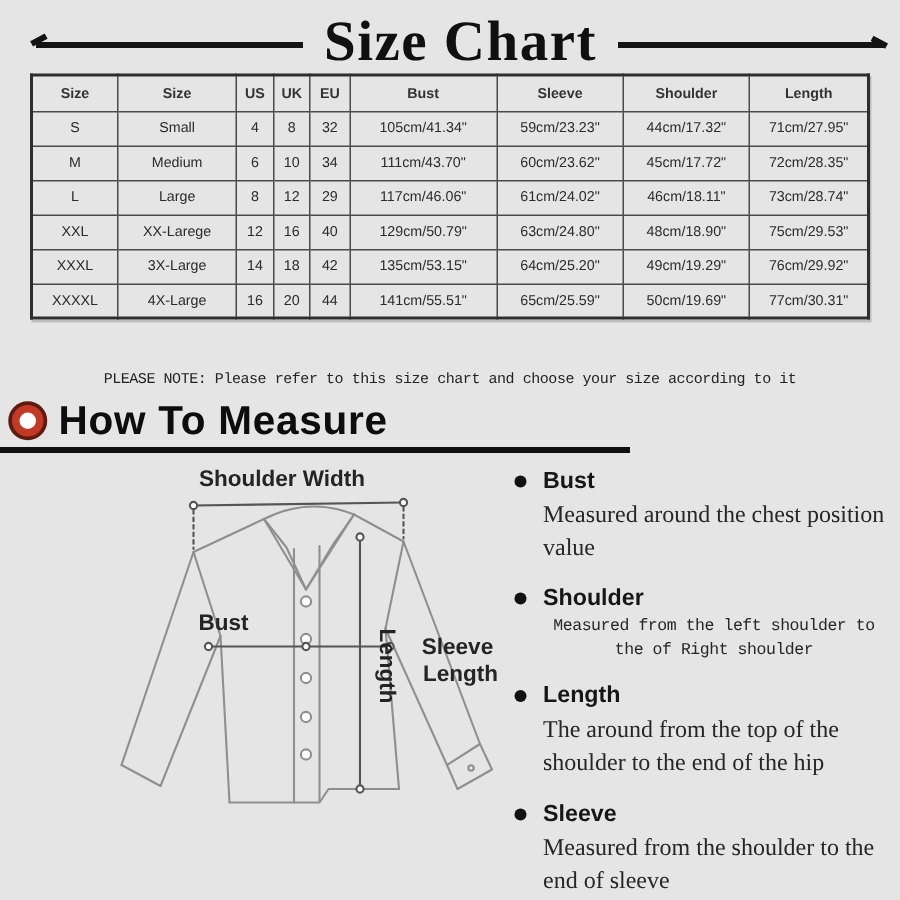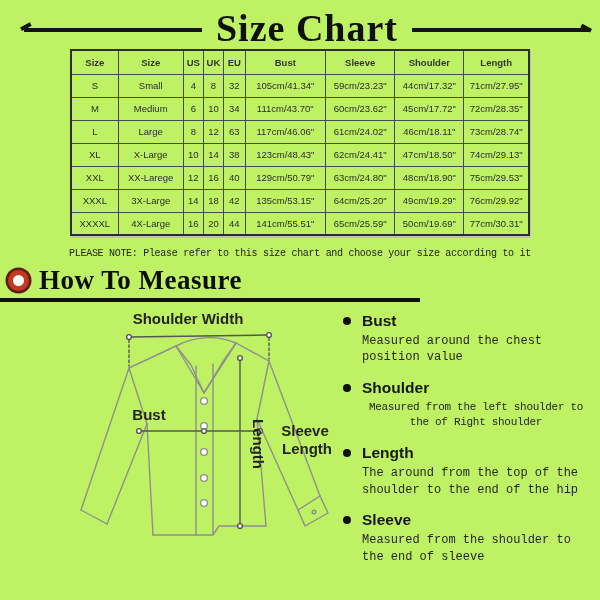--- a/index.html
+++ b/index.html
@@ -1,18 +1,18 @@
 <!DOCTYPE html>
 <html><head>
 <meta charset="utf-8">
 <style>
   * { margin:0; padding:0; box-sizing:border-box; }
   html,body { background:#fff; }
   .page {
-    position:relative; width:600px; height:600px; background:#bef264;
+    position:relative; width:600px; height:600px; background:#e5e5e5;
     font-family:"Liberation Sans", sans-serif; color:#1c1c1c; overflow:hidden;
   }
 
   
   .title-row { display:flex; align-items:center; padding:10px 10px 0 24px; height:46px; }
   .title-line { position:relative; flex:1; height:4px; background:#141414; margin-top:4px; }
   .title-line.left::before {
     content:''; position:absolute; left:-2px; bottom:1px; width:11px; height:4px;
     background:#141414; transform:rotate(-28deg); transform-origin:left bottom;
   }
@@ -20,65 +20,65 @@
     content:''; position:absolute; right:-2px; top:1px; width:11px; height:4px;
     background:#141414; transform:rotate(28deg); transform-origin:right top;
   }
   .page-title {
     font-family:"Liberation Serif", serif; font-weight:bold; font-size:38px;
     color:#101010; padding:0 14px; letter-spacing:1px; white-space:nowrap;
   }
 
   
   table.size-table {
-    width:460px; margin:3px auto 0; border-collapse:collapse;
+    width:560px; margin:3px auto 0; border-collapse:collapse;
     border:2px solid #2e2e2e; box-shadow:1px 2px 0 #bdbdbd;
   }
   .size-table th, .size-table td {
     border:1px solid #4a4a4a; text-align:center; vertical-align:middle;
     font-size:9.5px; color:#2b2b2b; height:23px; padding:0 1px;
     font-family:"Liberation Sans", sans-serif;
   }
   .size-table th { height:24px; font-weight:bold; color:#333; }
   .dotted-u { text-decoration-style:dotted; text-underline-offset:2px; }
 
   
   .note-line {
-    margin-top:12px; text-align:center; font-family:"Liberation Mono", monospace;
+    margin-top:35px; text-align:center; font-family:"Liberation Mono", monospace;
     font-size:10px; letter-spacing:-0.3px; color:#232323;
   }
 
   
   .measure-head { display:flex; align-items:center; margin:5px 0 0 6px; height:32px; }
   .ring-icon {
     width:21px; height:21px; border-radius:50%;
     border:5px solid #c23a24; box-shadow:0 0 0 2.5px #5e1c10; background:#fff;
     margin:0 10px 0 2px; flex:0 0 auto;
   }
   .measure-title {
     font-size:27px; font-weight:bold; color:#0d0d0d; letter-spacing:0.5px;
-    font-family:Liberation Serif, serif;
+    font-family:Liberation Sans, sans-serif;
   }
   .head-underline { width:420px; height:3.5px; background:#101010; margin-top:2px; }
 
   
   .measure-section { display:flex; margin-top:2px;margin-left:37px; }
   .diagram-wrap { flex:0 0 auto; margin-left:36px; }
   .diagram-wrap svg text {
     font-family:"Liberation Sans", sans-serif; fill:#242424;
   }
 
   .bullet-col { flex:1; padding:8px 10px 0 8px; }
   .bullet-item { margin-bottom:13px; }
   .bullet-title-row { display:flex; align-items:center; }
   .bullet-dot { width:8px; height:8px; border-radius:50%; background:#111; margin-right:11px; flex:0 0 auto; }
   .bullet-title { font-size:15.5px; font-weight:bold; color:#161616; }
   .bullet-desc {
-    margin:3px 0 0 19px; font-family:Liberation Mono, monospace;
-    font-size:12px; line-height:1.4; color:#262626; max-width:250px;
+    margin:3px 0 0 19px; font-family:Liberation Serif, serif;
+    font-size:16px; line-height:1.4; color:#262626; max-width:250px;
   }
   .bullet-desc.mono { font-family:Liberation Mono, monospace; font-size:11px; letter-spacing:-0.3px;text-align:center; }
 </style>
 </head>
 <body>
 
 <div class="page">
 
   <div class="title-row">
     <div class="title-line left"></div>
@@ -132,36 +132,25 @@
           <td>111cm/43.70"</td>
           <td>60cm/23.62"</td>
           <td>45cm/17.72"</td>
           <td>72cm/28.35"</td>
         </tr>
         <tr>
           <td>L</td>
           <td>Large</td>
           <td>8</td>
           <td>12</td>
-          <td>63</td>
+          <td>29</td>
           <td>117cm/46.06"</td>
           <td>61cm/24.02"</td>
           <td>46cm/18.11"</td>
           <td>73cm/28.74"</td>
-        </tr>
-        <tr>
-          <td>XL</td>
-          <td>X-Large</td>
-          <td>10</td>
-          <td>14</td>
-          <td>38</td>
-          <td>123cm/48.43"</td>
-          <td>62cm/24.41"</td>
-          <td>47cm/18.50"</td>
-          <td>74cm/29.13"</td>
         </tr>
         <tr>
           <td class="dotted-u">XXL</td>
           <td class="dotted-u">XX-Larege</td>
           <td>12</td>
           <td>16</td>
           <td>40</td>
           <td>129cm/50.79"</td>
           <td>63cm/24.80"</td>
           <td>48cm/18.90"</td>

